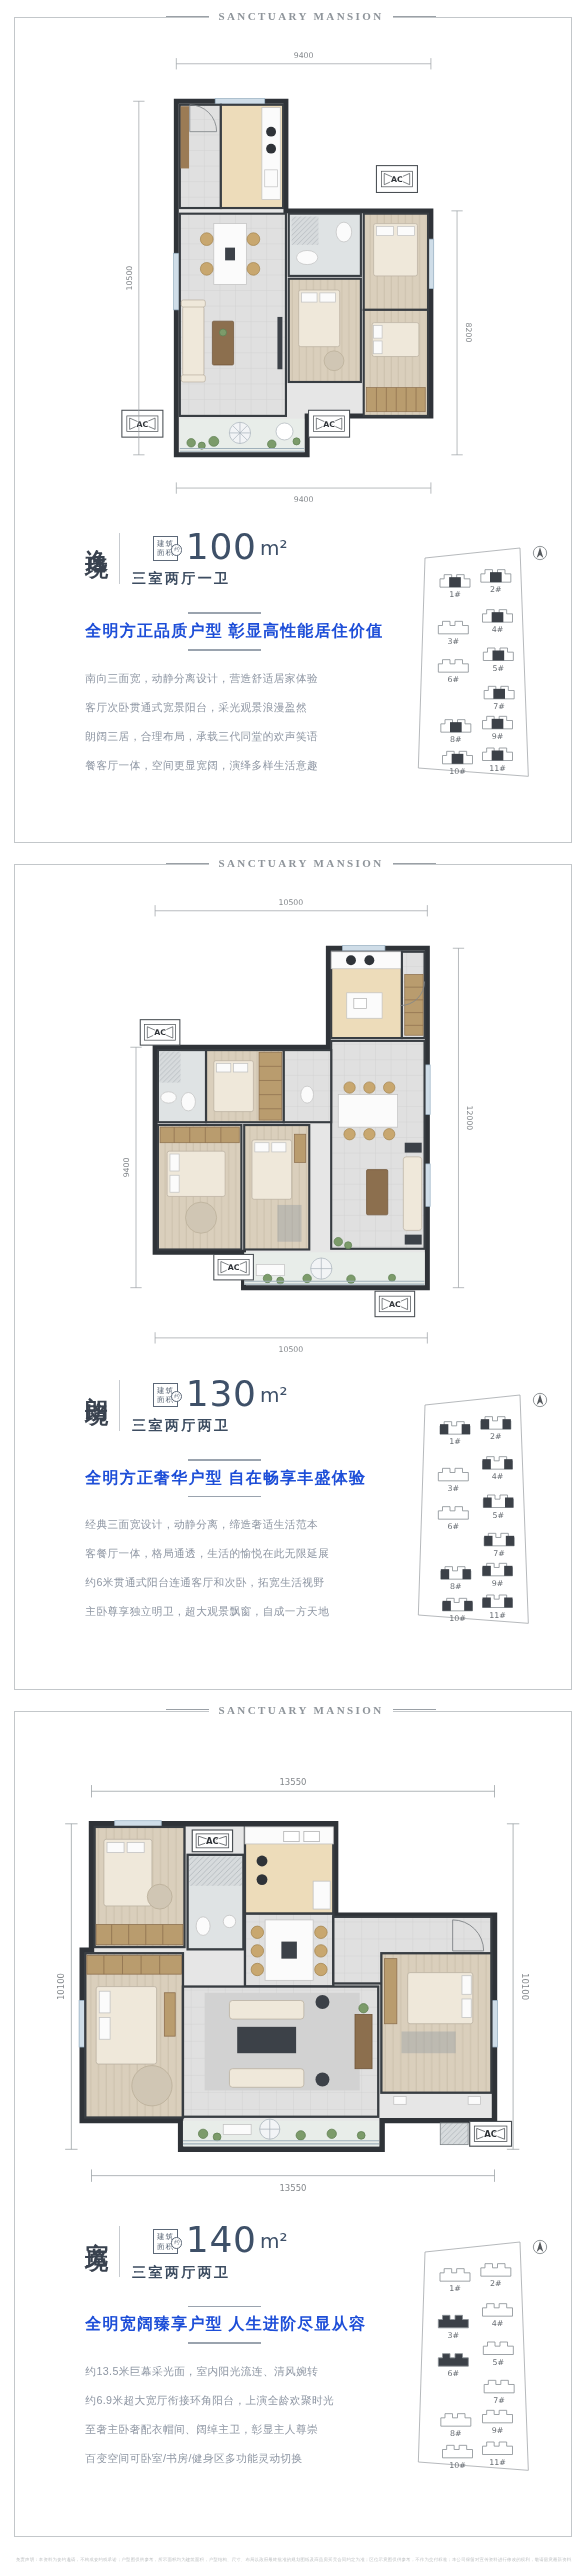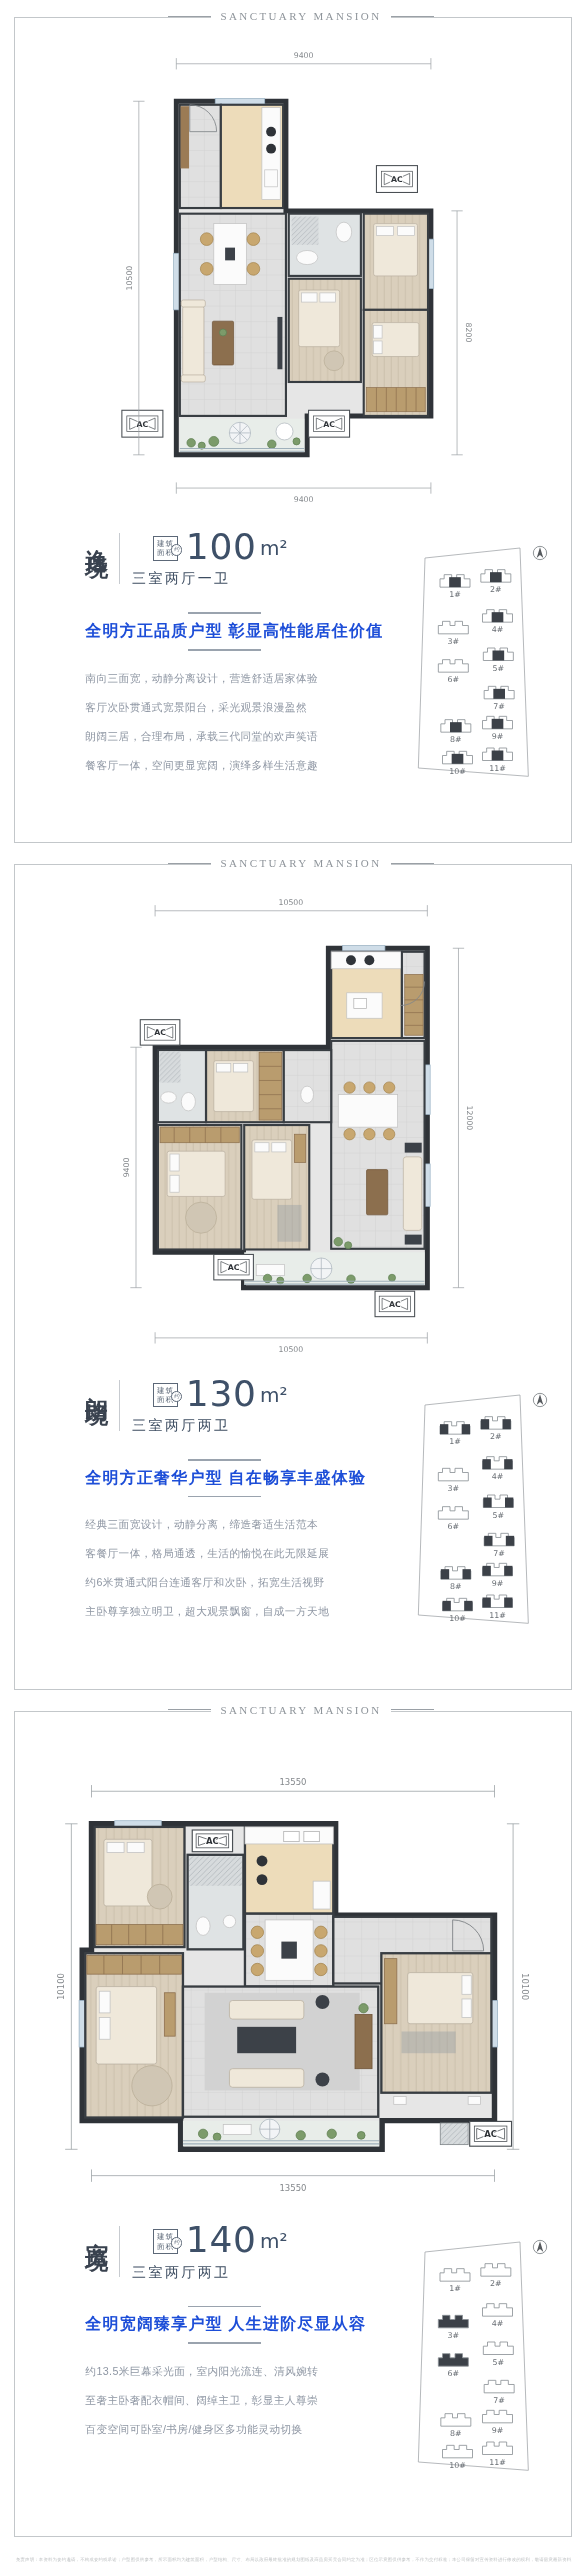--- a/index.html
+++ b/index.html
@@ -1,42 +1,42 @@
 <!DOCTYPE html>
 <html style="font-size:12.7px"><head>
 <meta charset="utf-8">
 <style>
   html,body{margin:0;padding:0;background:#ffffff;}
   body{width:586px;font-family:"Liberation Sans",sans-serif;-webkit-font-smoothing:antialiased;}
   .page{width:586px;height:2576px;box-sizing:border-box;padding:17.4px 14.3px 0;position:relative;overflow:hidden;}
 
   
   .panel{position:relative;border:0.8px solid #c3c7ca;height:826px;margin-bottom:20.6px;box-sizing:border-box;background:#fff;}
-  .panel-header{position:absolute;top:-8px;left:16px;right:0;display:flex;align-items:center;justify-content:center;z-index:3;}
+  .panel-header{position:absolute;top:-8px;left:16px;right:0;display:flex;align-items:center;justify-content:center;z-index:3;font-weight:bold;}
   .hdr-line{width:43px;height:0.8px;background:#9aa0a6;}
   .hdr-text{background:#fff;padding:0 9.5px;font-family:"Liberation Serif",serif;font-size:11px;letter-spacing:2.4px;color:#8f959b;white-space:nowrap;}
 
   .plan-wrap{height:490px;display:flex;align-items:flex-end;justify-content:center;box-sizing:border-box;padding-top:16px;}
   svg.plan{display:block;}
 
   
   .info-row{display:flex;box-sizing:border-box;padding:20.6px 14.3px 0 70px;}
   .info-left{flex:0 0 311px;}
   .info-right{margin-left:auto;width:147px;margin-top:9.5px;}
 
   .title-row{display:flex;align-items:center;}
   .t-name{writing-mode:vertical-rl;text-orientation:upright;font-family:"Liberation Serif",serif;font-size:23px;font-weight:700;color:#39424f;letter-spacing:5.5px;line-height:1;height:57px;}
   .t-div{width:0.8px;height:51px;background:#c7cbd0;margin:0 12px 0 11px;}
   .area-top{display:flex;align-items:flex-start;padding-left:21px;}
   .area-box{position:relative;width:24.6px;height:24.6px;border:0.8px solid #5c6878;box-sizing:border-box;display:flex;flex-direction:column;align-items:center;justify-content:center;margin-top:7.1px;}
   .area-box i{font-style:normal;font-size:7.5px;line-height:1.25;color:#5c6878;letter-spacing:0.8px;}
   .area-approx{position:absolute;right:-5.5px;top:7.1px;width:9.5px;height:9.5px;border:0.8px solid #5c6878;border-radius:50%;background:#fff;font-size:5.5px;line-height:9.5px;text-align:center;color:#5c6878;}
   .area-num{font-family:"DejaVu Sans",sans-serif;font-size:36px;line-height:1;font-weight:500;color:#3e5068;letter-spacing:0.8px;margin-left:8px;text-align:right;}
   .area-unit{font-family:"DejaVu Sans",sans-serif;font-size:20px;color:#3e5068;margin-left:3.2px;margin-top:7px;text-align:right;}
-  .area-sub{font-size:14px;font-weight:400;letter-spacing:2.4px;color:#3d4d61;margin-top:5.5px;}
+  .area-sub{font-size:14px;font-weight:700;letter-spacing:2.4px;color:#3d4d61;margin-top:5.5px;}
 
   .headline-block{margin-top:24px;width:279px;}
   .hl-rule{width:73px;height:1.6px;background:#9aa3ae;margin:0 auto;}
   .headline{margin:7.1px 0;font-size:16px;font-weight:700;letter-spacing:1.2px;color:#1d4ed8;white-space:nowrap;text-align:left;}
   .paras{margin-top:12.7px;}
   .paras p{margin:0;font-size:10.7px;line-height:29px;letter-spacing:0.4px;color:#8e96a3;white-space:nowrap;}
 
   svg.sitemap{width:147px;height:250px;display:block;}
 
   
@@ -746,20 +746,21 @@
             <div class="area-sub">三室两厅两卫</div>
           </div>
         </div>
         <div class="headline-block">
           <div class="hl-rule"></div>
           <h2 class="headline">全明宽阔臻享户型  人生进阶尽显从容</h2>
           <div class="hl-rule"></div>
         </div>
         <div class="paras">
           <p>约13.5米巨幕采光面，室内阳光流连、清风婉转</p>
+          <p>约6.9米超大宽厅衔接环角阳台，上演全龄欢聚时光</p>
           <p>至奢主卧奢配衣帽间、阔绰主卫，彰显主人尊崇</p>
           <p>百变空间可卧室/书房/健身区多功能灵动切换</p>
         </div>
       </div>
       <div class="info-right">
         <svg class="sitemap" viewBox="0 0 170 300">
             <polygon points="16,24 130,12 140,286 8,276" fill="none" stroke="#a7abaf" stroke-width="1"></polygon>
             <circle cx="154" cy="18" r="8" fill="none" stroke="#7a7f83" stroke-width="1"></circle>
             <path d="M154,11 L158,24 L154,20.5 L150,24 Z" fill="#55595d"></path>
             <g transform="translate(52,50)">

